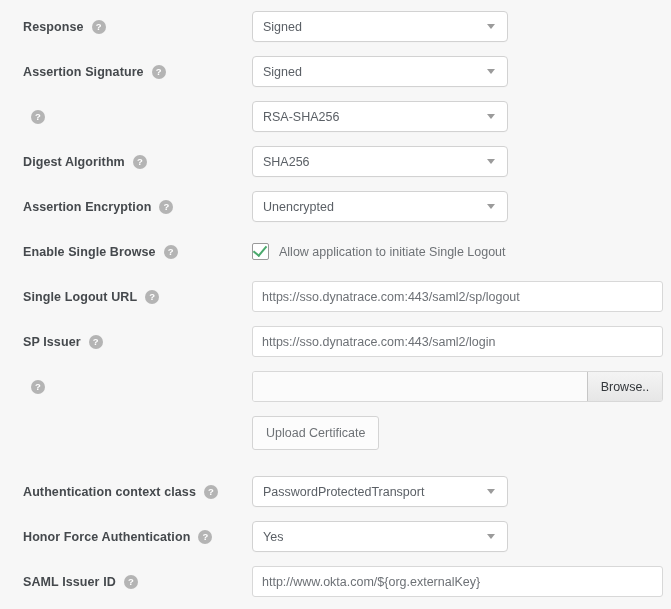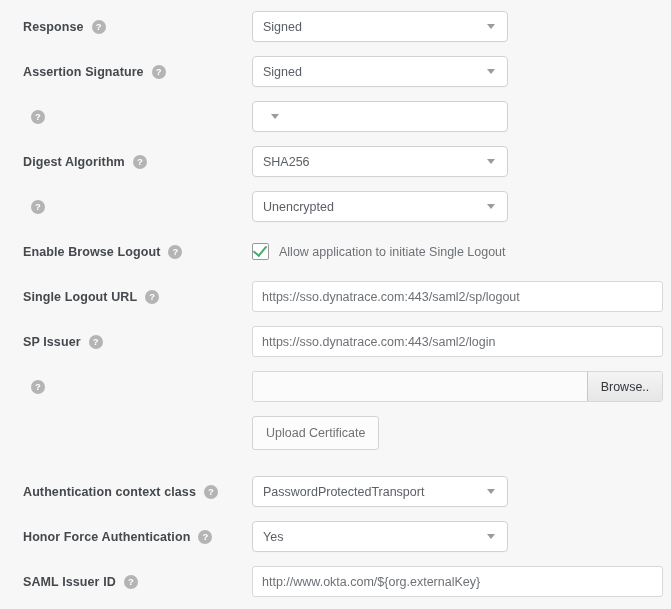--- a/index.html
+++ b/index.html
@@ -230,53 +230,55 @@
       </div>
     </div>
   </div>
 
   <div class="row" style="top:101px">
     <div class="label-cell">
       <span class="help">?</span>
     </div>
     <div class="control">
       <div class="select">
+        <span class="value">RSA-SHA256</span>
         <span class="caret"></span>
       </div>
     </div>
   </div>
 
   <div class="row" style="top:146px">
     <div class="label-cell">
       <span class="label-text">Digest Algorithm</span>
       <span class="help">?</span>
     </div>
     <div class="control">
       <div class="select">
         <span class="value">SHA256</span>
         <span class="caret"></span>
       </div>
     </div>
   </div>
 
   <div class="row" style="top:191px">
     <div class="label-cell">
+      <span class="label-text">Assertion Encryption</span>
       <span class="help">?</span>
     </div>
     <div class="control">
       <div class="select">
         <span class="value">Unencrypted</span>
         <span class="caret"></span>
       </div>
     </div>
   </div>
 
   <div class="row" style="top:236px">
     <div class="label-cell">
-      <span class="label-text">Enable Browse Logout</span>
+      <span class="label-text">Enable Single Browse</span>
       <span class="help">?</span>
     </div>
     <div class="control">
       <div class="checkbox-wrap">
         <span class="checkbox">
           <span class="tick"></span>
         </span>
         <span class="checkbox-label">Allow application to initiate Single Logout</span>
       </div>
     </div>

